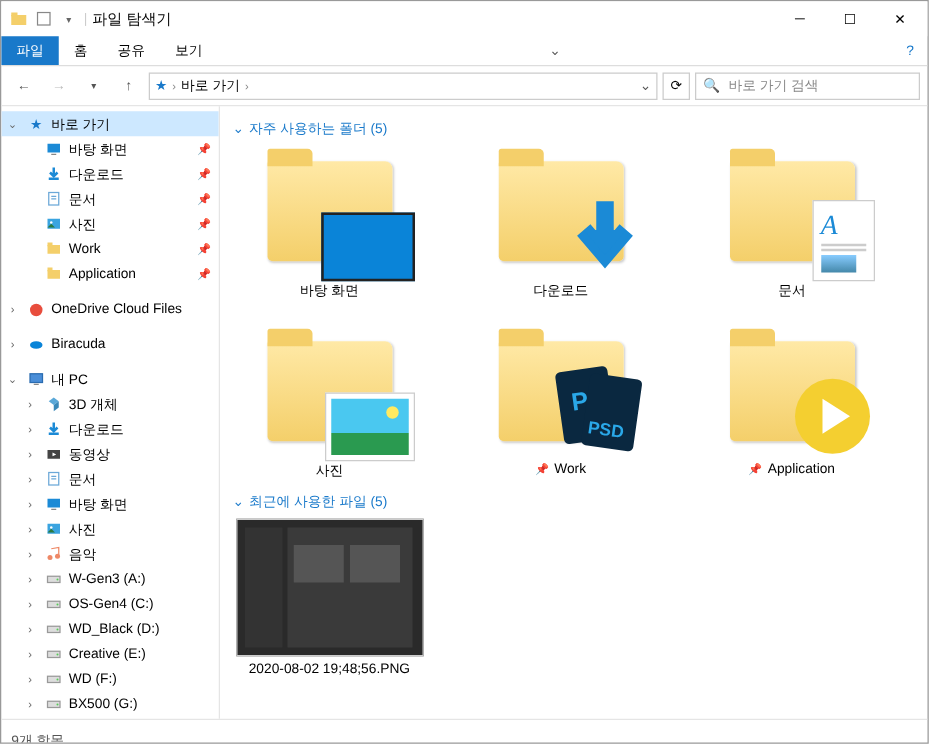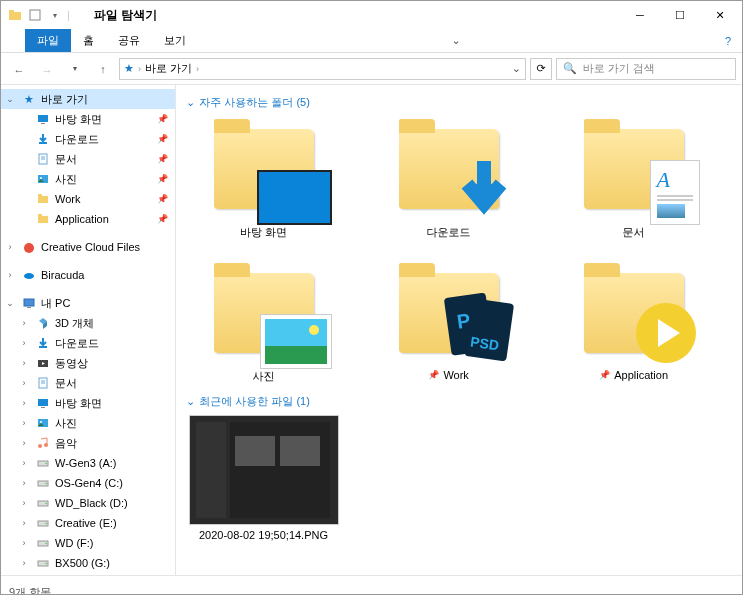--- a/index.html
+++ b/index.html
@@ -1,27 +1,27 @@
 <!DOCTYPE html>
 <html><head>
 <meta charset="utf-8">
 <style>
 * { box-sizing: border-box; margin: 0; padding: 0; font-family: "Segoe UI", "Malgun Gothic", sans-serif; }
 body { width: 743px; height: 595px; background: #fff; font-size: 11px; color: #000; border: 1px solid #999; overflow: hidden; }
 
 .titlebar { height: 28px; display: flex; align-items: center; padding: 0 2px; background: #fff; }
 .titlebar .qat { display: flex; gap: 4px; align-items: center; padding-left: 4px; }
 .titlebar .qat .ic { width: 16px; height: 16px; display: flex; align-items: center; justify-content: center; }
-.titlebar .name { margin-left: 24px; font-size: 12px; font-weight: bold; }
+.titlebar .name { margin-left: 4px; font-size: 12px; }
 .titlebar .winctrl { margin-left: auto; display: flex; }
 .titlebar .winctrl div { width: 40px; height: 28px; display: flex; align-items: center; justify-content: center; font-size: 11px; }
 
 .ribbon { height: 24px; display: flex; align-items: stretch; border-bottom: 1px solid #ddd; }
 .ribbon .tab { padding: 0 12px; display: flex; align-items: center; font-size: 11px; }
-.ribbon .tab.file { background: #1979ca; color: #fff; margin-left: 24px; }
+.ribbon .tab.file { background: #1979ca; color: #fff; }
 .ribbon .expand { margin-left: auto; width: 28px; display: flex; align-items: center; justify-content: center; color: #555; }
 
 .addrbar { height: 32px; display: flex; align-items: center; padding: 4px 6px; gap: 4px; border-bottom: 1px solid #e5e5e5; }
 .navbtn { width: 24px; height: 24px; display: flex; align-items: center; justify-content: center; color: #555; }
 .addr { flex: 1; height: 22px; border: 1px solid #ccc; display: flex; align-items: center; padding: 0 4px; gap: 4px; font-size: 11px; }
 .addr .crumb { display: flex; align-items: center; gap: 4px; }
 .addr .drop { margin-left: auto; color: #555; }
 .refresh { width: 22px; height: 22px; border: 1px solid #ccc; display: flex; align-items: center; justify-content: center; }
 .search { width: 180px; height: 22px; border: 1px solid #ccc; display: flex; align-items: center; padding: 0 6px; gap: 6px; color: #888; }
 
@@ -187,21 +187,21 @@
         </div>
       </div>
     <div class="sep"></div>
     <div class="tree-item lvl0">
       <span class="exp">›</span>
         <span class="ic">
           <svg width="14" height="14">
             <circle cx="7" cy="8" r="5" fill="#e84d3d"></circle>
           </svg>
         </span>
-      <span>Creative Cloud Files</span>
+      <span>OneDrive Cloud Files</span>
     </div>
     <div class="sep"></div>
     <div class="tree-item lvl0">
       <span class="exp">›</span>
         <span class="ic">
           <svg width="14" height="14">
             <ellipse cx="7" cy="8" rx="5" ry="3" fill="#0a84d8"></ellipse>
           </svg>
         </span>
       <span>Biracuda</span>
@@ -435,34 +435,34 @@
           </div>
           <div class="label">
             <span class="pin">📌</span>
             <span>Application</span>
           </div>
         </div>
       </div>
 
     <div class="section-h">
       <span>⌄</span>
-        <span>최근에 사용한 파일 (1)</span>
+        <span>최근에 사용한 파일 (5)</span>
     </div>
     <div class="grid" id="files-grid">
         <div class="tile">
           <div class="thumb" style="width:150px;height:110px;border:1px solid #ccc;background:#2a2a2a;">
             <svg width="148" height="108">
               <rect x="6" y="6" width="30" height="96" fill="#333"></rect>
-              <rect x="40" y="6" width="100" height="96" fill="#222"></rect>
+              <rect x="40" y="6" width="100" height="96" fill="#3a3a3a"></rect>
               <rect x="45" y="20" width="40" height="30" fill="#555"></rect>
               <rect x="90" y="20" width="40" height="30" fill="#555"></rect>
             </svg>
           </div>
           <div class="label">
-            <span>2020-08-02 19;50;14.PNG</span>
+            <span>2020-08-02 19;48;56.PNG</span>
           </div>
         </div>
       </div>
   </div>
 </div>
 
 <div class="status">
   <span>9개 항목</span>
 </div>
 

